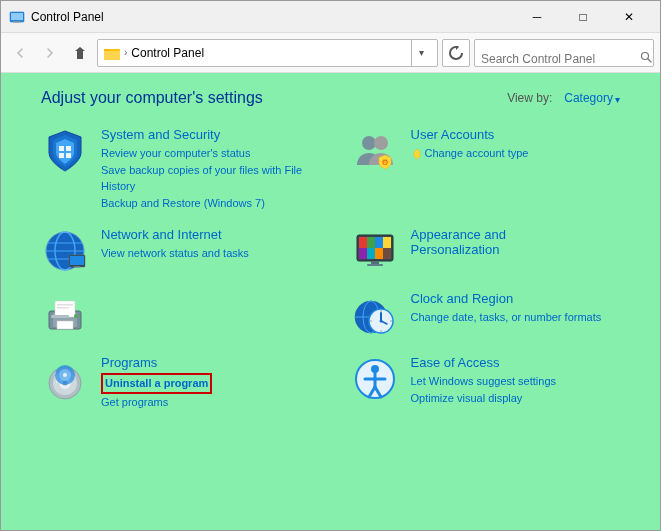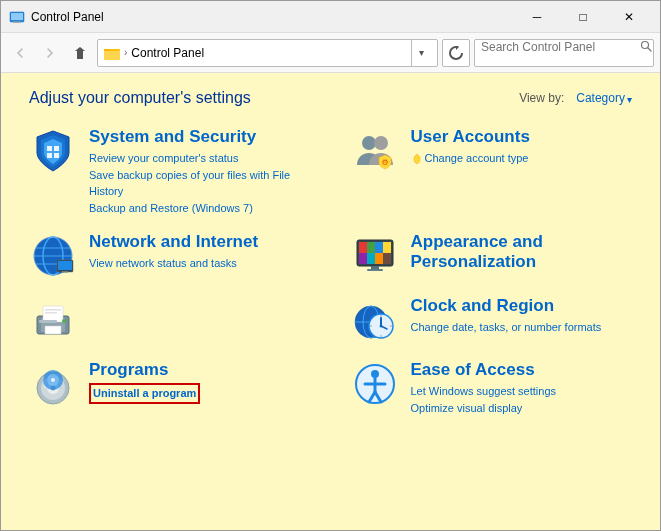--- a/index.html
+++ b/index.html
@@ -137,41 +137,41 @@
       font-size: 13px;
       color: #444;
     }
     .search-box {
       width: 180px;
       height: 28px;
       border: 1px solid #bbb;
       border-radius: 2px;
       background: #fff;
       display: flex;
-      align-items: flex-start;
+      align-items: flex-end;
       padding: 0 6px;
       gap: 4px;
     }
     .search-box input {
       border: none;
       outline: none;
       font-size: 12px;
       flex: 1;
       color: #aaa;
       background: transparent;
     }
     .search-icon-svg {
       color: #666;
       font-size: 12px;
     }
 
     
     .main-content {
-      padding: 16px 28px;
-      background: #fef9c3;
+      padding: 16px 40px;
+      background: #86efac;
       height: calc(531px - 32px - 40px);
       overflow-y: auto;
     }
 
     
     .content-header {
       display: flex;
       justify-content: space-between;
       align-items: center;
       margin-bottom: 20px;
@@ -211,25 +211,25 @@
     .cat-icon {
       width: 48px;
       height: 48px;
       flex-shrink: 0;
       display: flex;
       align-items: center;
       justify-content: center;
     }
     .cat-content { flex: 1; }
     .cat-title {
-      font-size: 17px;
+      font-size: 13px;
       color: #0066cc;
       cursor: pointer;
       margin-bottom: 3px;
-      font-weight: bold;
+      font-weight: normal;
     }
     .cat-link {
       display: block;
       font-size: 11px;
       color: #0066cc;
       cursor: pointer;
       line-height: 1.5;
     }
     .cat-link.highlighted {
       border: 2px solid #cc0000;
@@ -470,20 +470,21 @@
           <path d="M14 18 Q18 22 16 28" stroke="#fff" stroke-width="2" fill="none" opacity="0.5"></path>
 
           <circle cx="24" cy="20" r="10" fill="#1e88e5" opacity="0.7"></circle>
           <circle cx="24" cy="20" r="6" fill="#90caf9" opacity="0.6"></circle>
           <circle cx="24" cy="20" r="2" fill="#e3f2fd"></circle>
         </svg>
       </div>
       <div class="cat-content">
         <div class="cat-title">Programs</div>
         <span class="cat-link highlighted" style="border:2px solid #cc0000;display:inline-block;padding:0 2px;">Uninstall a program</span>
+        <span class="cat-link" style="display:block;">Get programs</span>
       </div>
     </div>
 
     <div class="category-item">
       <div class="cat-icon">
         <svg width="48" height="48" viewBox="0 0 48 48">
 
           <circle cx="24" cy="24" r="19" fill="#e3f2fd" stroke="#1e88e5" stroke-width="2"></circle>
 
           <circle cx="24" cy="14" r="4" fill="#1e88e5"></circle>

